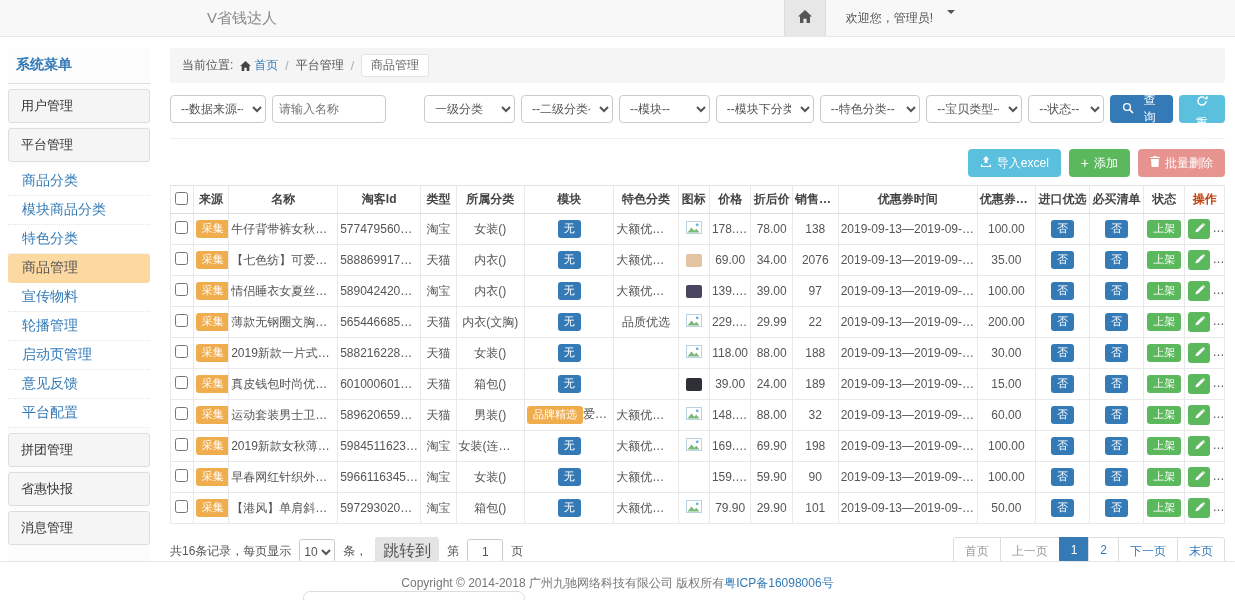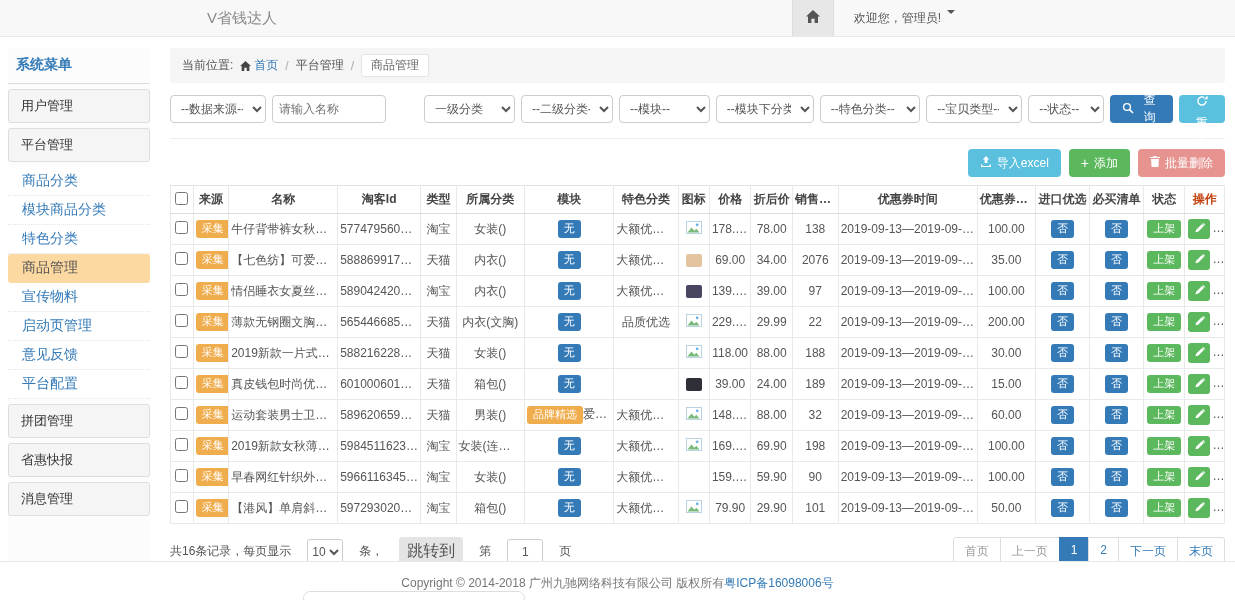--- a/index.html
+++ b/index.html
@@ -11,21 +11,21 @@
   
   .topbar { height:37px; background:#f8f8f8; border-bottom:1px solid #e7e7e7;
     display:flex; align-items:center; }
   .brand { margin-left:207px; color:#8a8a8a; font-size:15px; }
   .topbar-right { margin-left:auto; display:flex; align-items:center; height:100%; }
   .home-btn { width:42px; height:100%; background:#e7e7e7; display:flex;
     align-items:center; justify-content:center; border-left:1px solid #ddd;
     border-right:1px solid #ddd; cursor:pointer; }
   .home-btn svg { fill:#555; }
   .welcome { font-size:12px; color:#555; display:flex; align-items:flex-start;
-    padding:0 280px 0 20px; cursor:pointer; }
+    padding:0 280px 0 20px; cursor:pointer;gap:8px; }
   .caret { width:0; height:0; border-left:4px solid transparent;
     border-right:4px solid transparent; border-top:4px solid #555; margin-left:6px; }
   
   .layout { display:flex; }
   
   .sidebar { width:182px; margin:11px 0 0 8px; height:514px; overflow:hidden;
     background:#fcfcfc; }
   .menu-title { color:#337ab7; font-weight:bold; font-size:14px;
     padding:8px 8px 9px; border-bottom:1px solid #ddd; }
   .side-group { background:#f5f5f5; border:1px solid #ddd; border-radius:3px;
@@ -74,21 +74,21 @@
   .b-green { background:#5cb85c; }
   .op-btn { display:inline-flex; width:22px; height:20px; border-radius:3px;
     align-items:center; justify-content:center; border:none; cursor:pointer;
     margin:0 1px; vertical-align:middle; }
   .op-edit { background:#5cb85c; }
   .op-del { background:#d9534f; }
   .thumb { display:inline-block; width:16px; height:13px; border-radius:2px;
     vertical-align:middle; }
   
   .pager-row { display:flex; align-items:center; margin-top:13px; font-size:12px;
-    color:#555; gap:16px; }
+    color:#555; gap:8px; }
   .pager-row select { height:26px; border:1px solid #ccc; border-radius:3px;
     font-size:12px; color:#555; background:#fff; }
   .jump-btn { background:#e4e4e4; padding:4px 8px; border-radius:3px; color:#555;
     cursor:pointer; border:none; font-size:16px; }
   .jump-input { width:36px; height:25px; border:1px solid #ccc; border-radius:3px;
     text-align:center; font-size:12px; color:#555; }
   .pages { margin-left:auto; display:flex; }
   .page-box { border:1px solid #ddd; padding:5px 11px; margin-left:-1px;
     color:#337ab7; background:#fff; cursor:pointer; font-size:12px; }
   .page-box:first-child { border-radius:3px 0 0 3px; margin-left:0; }
@@ -128,20 +128,21 @@
   <aside class="sidebar">
     <div class="menu-title">系统菜单</div>
     <div id="sidebar-items">
         <div class="side-group">用户管理</div>
         <div class="side-group">平台管理</div>
         <div class="side-link">商品分类</div>
         <div class="side-link">模块商品分类</div>
         <div class="side-link">特色分类</div>
         <div class="side-link active">商品管理</div>
         <div class="side-link">宣传物料</div>
+        <div class="side-link">轮播管理</div>
         <div class="side-link">启动页管理</div>
         <div class="side-link">意见反馈</div>
         <div class="side-link">平台配置</div>
         <div class="side-group">拼团管理</div>
         <div class="side-group">省惠快报</div>
         <div class="side-group">消息管理</div>
       </div>
   </aside>
 
   <main class="main">

